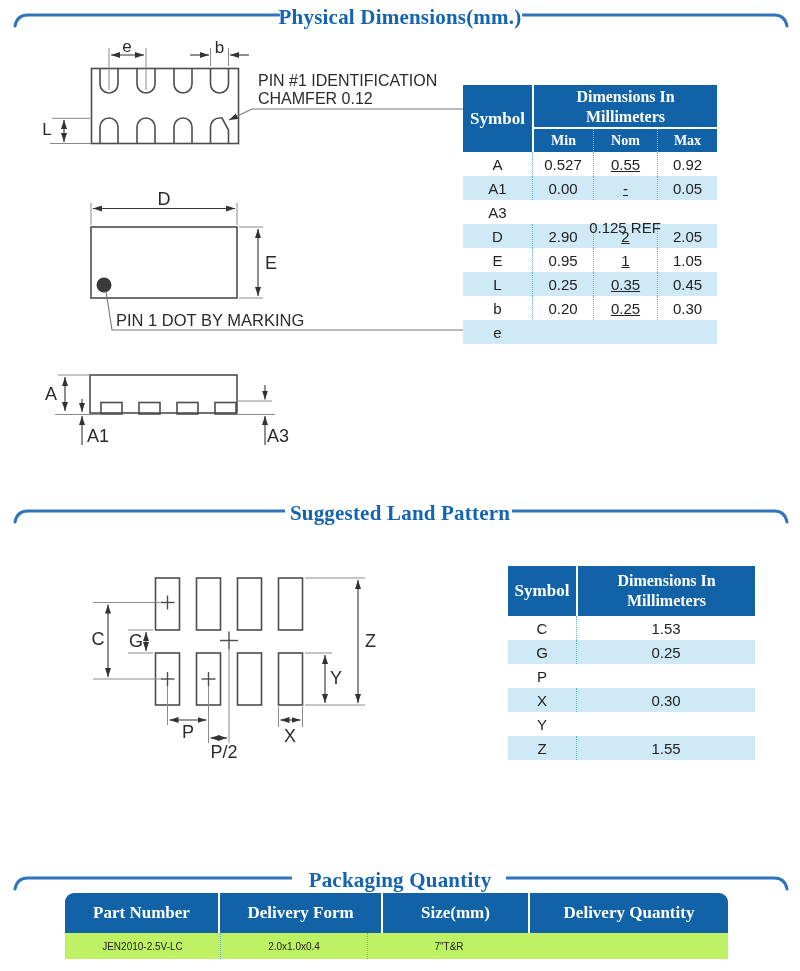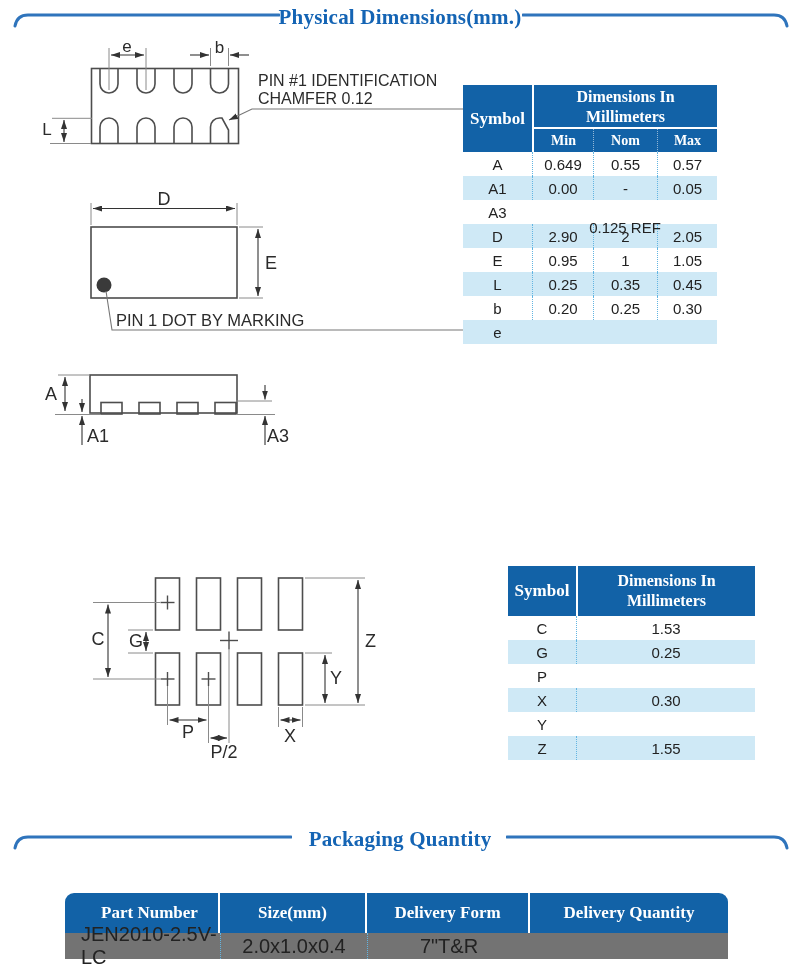--- a/index.html
+++ b/index.html
@@ -9,21 +9,21 @@
     font-family:"Liberation Sans", sans-serif; color:#222; overflow:hidden;
   }
   
   .sec { position:absolute; left:0; width:800px; height:28px; }
   .sec-title {
     position:absolute; left:0; width:800px; text-align:center;
     font-family:"Liberation Serif", serif; font-weight:bold;
     font-size:21px; color:#1464b4; line-height:28px; letter-spacing:0.2px;
   }
   .sec svg { position:absolute; top:9px; height:18px; }
-  #sec1 { top:3px; }  #sec2 { top:499px; }  #sec3 { top:825px; }
+  #sec1 { top:3px; }  #sec2 { top:499px; }  #sec3 { top:866px; }
   .alt { background:#cfe9f6; }
   .bd { border-left:1px dotted #62b5e2; }
   .cell { display:flex; align-items:center; justify-content:center; }
   
   .t1 { position:absolute; left:463px; top:85px; width:254px; }
   .t1-head { position:relative; height:67px; background:#1262a7; }
   .t1-sym  { position:absolute; left:0; top:0; width:69px; height:67px; color:#fff;
              font-family:"Liberation Serif", serif; font-weight:bold; font-size:17px;
              display:flex; align-items:center; justify-content:center; }
   .t1-vdiv { position:absolute; left:69px; top:0; width:2px; height:67px; background:#fff; }
@@ -31,42 +31,42 @@
              font-family:"Liberation Serif", serif; font-weight:bold; font-size:16px;
              line-height:1.25; text-align:center; display:flex; align-items:center; justify-content:center;
              padding:0 14px; }
   .t1-hdiv { position:absolute; left:71px; top:42px; width:183px; height:2px; background:#fff; }
   .t1-sub  { position:absolute; left:71px; top:44px; width:183px; height:23px; display:flex;
              color:#fff; font-family:"Liberation Serif", serif; font-weight:bold; font-size:14px; }
   .t1-sub .sc { display:flex; align-items:center; justify-content:center; }
   .sc-min { width:59px; } .sc-nom { width:64px; border-left:1px dotted rgba(255,255,255,.55); }
   .sc-max { width:60px; border-left:1px dotted rgba(255,255,255,.55); }
   .t1-row { display:flex; height:24px; font-size:15px; }
-  .c-sym { width:69px; } .c-min { width:61px; } .c-nom { width:64px; } .c-max { width:60px; }
+  .c-sym { width:69px; } .c-min { width:61px; } .c-nom { width:64px;text-decoration:underline; } .c-max { width:60px; }
   .c-span { flex:1;margin-top:27px; }
   
   .t2 { position:absolute; left:508px; top:566px; width:247px; }
   .t2-head { position:relative; height:50px; background:#1262a7; }
   .t2-sym { position:absolute; left:0; top:0; width:68px; height:50px; color:#fff;
             font-family:"Liberation Serif", serif; font-weight:bold; font-size:17px;
             display:flex; align-items:center; justify-content:center; }
   .t2-vdiv{ position:absolute; left:68px; top:0; width:2px; height:50px; background:#fff; }
   .t2-group{ position:absolute; left:70px; top:0; width:177px; height:50px; color:#fff;
              font-family:"Liberation Serif", serif; font-weight:bold; font-size:16px; line-height:1.25;
              text-align:center; display:flex; align-items:center; justify-content:center; padding:0 12px; }
   .t2-row { display:flex; height:24px; font-size:15px; }
   .c2-sym { width:68px; } .c2-val { flex:1; }
   
   .t3 { position:absolute; left:65px; top:893px; width:663px; }
   .t3-head { display:flex; height:40px; background:#1262a7; border-radius:9px 9px 0 0;
              color:#fff; font-family:"Liberation Serif", serif; font-weight:bold; font-size:17px; }
   .t3-head .cell { border-right:2px solid #fff; }
   .t3-head .cell:last-child { border-right:none; }
-  .t3-row { display:flex; height:26px; background:#737373; font-size:20px; }
-  .w1 { width:155px;padding-left:16px; } .w2 { width:147px; } .w3 { width:163px; } .w4 { width:198px; }
+  .t3-row { display:flex; height:26px; background:#bef264; font-size:10px; }
+  .w1 { width:155px; } .w2 { width:147px; } .w3 { width:163px; } .w4 { width:198px; }
   
   .drw { position:absolute; }
   #drw-top   { left:30px; top:40px; }
   #drw-mark  { left:30px; top:185px; }
   #drw-side  { left:30px; top:355px; }
   #drw-land  { left:60px; top:550px; }
   svg text { font-family:"Liberation Sans", sans-serif; fill:#2b2b2b; }
 </style>
 </head>
 <body>
@@ -193,23 +193,23 @@
       <div class="t1-group">Dimensions In Millimeters</div>
       <div class="t1-hdiv"></div>
       <div class="t1-sub">
         <div class="sc sc-min">Min</div>
         <div class="sc sc-nom">Nom</div>
         <div class="sc sc-max">Max</div>
       </div>
     </div>
     <div class="t1-row">
       <div class="cell c-sym">A</div>
-      <div class="cell c-min bd">0.649</div>
+      <div class="cell c-min bd">0.527</div>
       <div class="cell c-nom bd">0.55</div>
-      <div class="cell c-max bd">0.57</div>
+      <div class="cell c-max bd">0.92</div>
     </div>
     <div class="t1-row alt">
       <div class="cell c-sym">A1</div>
       <div class="cell c-min bd">0.00</div>
       <div class="cell c-nom bd">-</div>
       <div class="cell c-max bd">0.05</div>
     </div>
     <div class="t1-row">
       <div class="cell c-sym">A3</div>
       <div class="cell c-span bd">0.125 REF</div>
@@ -236,20 +236,29 @@
       <div class="cell c-sym">b</div>
       <div class="cell c-min bd">0.20</div>
       <div class="cell c-nom bd">0.25</div>
       <div class="cell c-max bd">0.30</div>
     </div>
     <div class="t1-row alt">
       <div class="cell c-sym">e</div>
     </div>
   </div>
 
+  <div class="sec" id="sec2">
+    <svg style="left:8px;" width="277" height="18">
+      <path d="M276,3 H20 Q9,3 7,14" fill="none" stroke="#2f74bc" stroke-width="3" stroke-linecap="round"></path>
+    </svg>
+    <div class="sec-title">Suggested Land Pattern</div>
+    <svg style="left:512px;" width="282" height="18">
+      <path d="M1,3 H262 Q273,3 275,14" fill="none" stroke="#2f74bc" stroke-width="3" stroke-linecap="round"></path>
+    </svg>
+  </div>
 
   <svg id="drw-land" class="drw" width="340" height="235" viewBox="0 0 340 235">
     <defs>
       <marker id="ae4" orient="auto" markerUnits="userSpaceOnUse" markerWidth="10" markerHeight="7" refX="9" refY="3">
         <path d="M0,0 L9,3 L0,6 Z" fill="#333"></path>
       </marker>
       <marker id="as4" orient="auto" markerUnits="userSpaceOnUse" markerWidth="10" markerHeight="7" refX="0" refY="3">
         <path d="M9,0 L0,3 L9,6 Z" fill="#333"></path>
       </marker>
     </defs>
@@ -341,22 +350,22 @@
     </svg>
     <div class="sec-title">Packaging Quantity</div>
     <svg style="left:506px;" width="288" height="18">
       <path d="M1,3 H268 Q279,3 281,14" fill="none" stroke="#2f74bc" stroke-width="3" stroke-linecap="round"></path>
     </svg>
   </div>
 
   <div class="t3">
     <div class="t3-head">
       <div class="cell w1">Part Number</div>
+      <div class="cell w3">Delivery Form</div>
       <div class="cell w2">Size(mm)</div>
-      <div class="cell w3">Delivery Form</div>
       <div class="cell w4">Delivery Quantity</div>
     </div>
     <div class="t3-row">
       <div class="cell w1">JEN2010-2.5V-LC</div>
       <div class="cell w2 bd">2.0x1.0x0.4</div>
       <div class="cell w3 bd">7"T&amp;R</div>
     </div>
   </div>
 
 </div>

